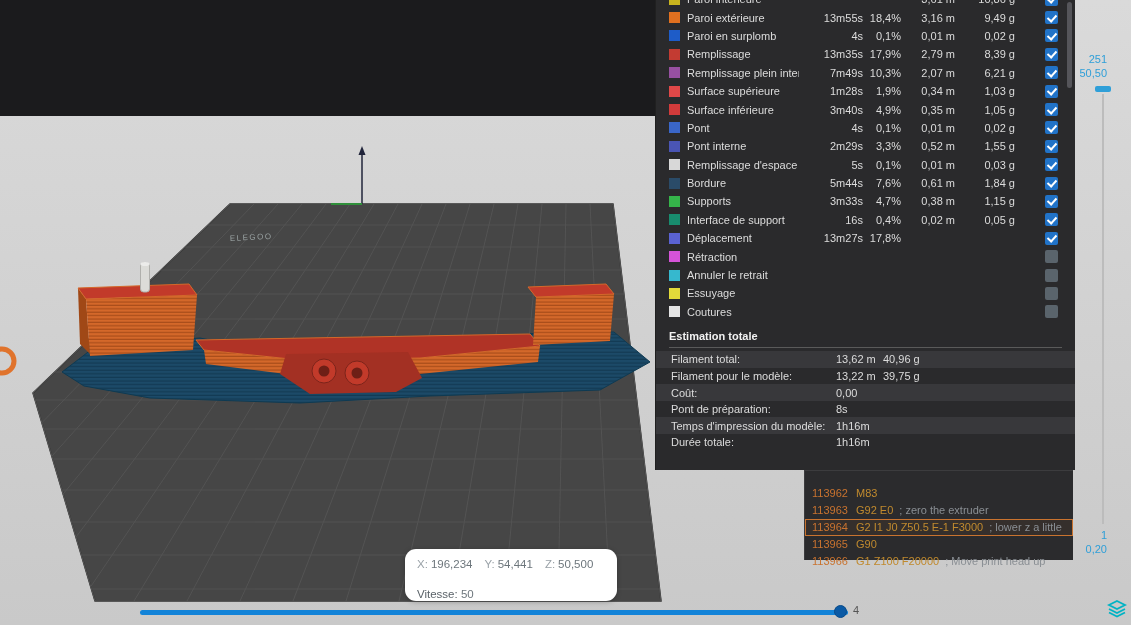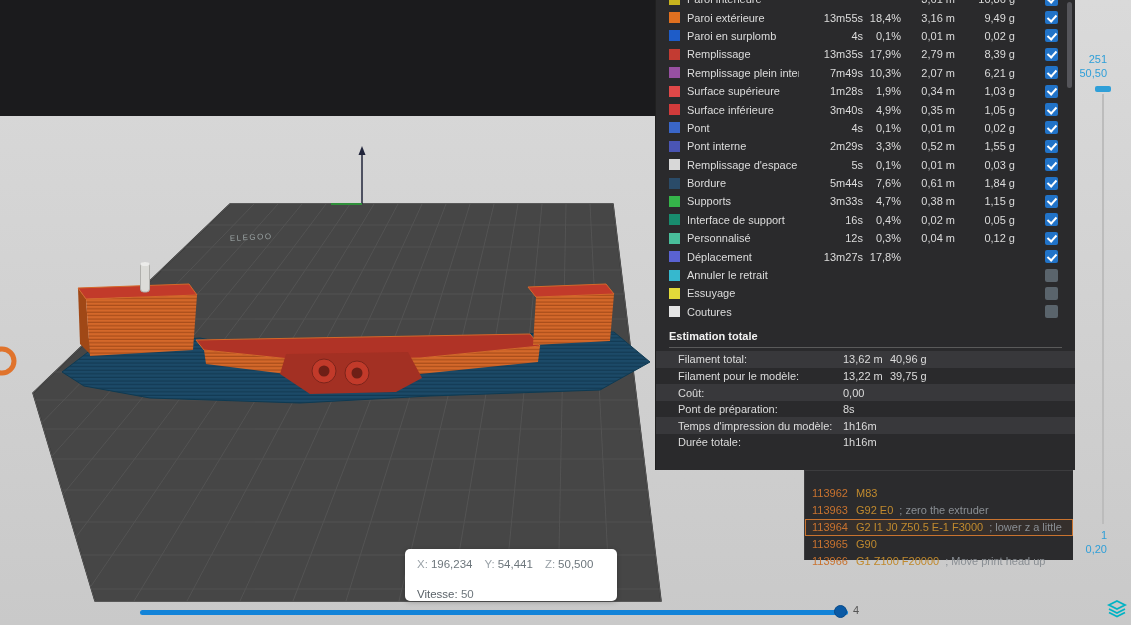--- a/index.html
+++ b/index.html
@@ -21,38 +21,38 @@
   .col-w{width:60px;text-align:right}
   .cb{width:13px;height:13px;margin-left:30px;flex:none;background:#5a646c;border-radius:2px;position:relative;cursor:pointer}
   .cb.checked{background:#2173c8}
   .cb.checked::after{content:"";position:absolute;left:4px;top:1.5px;width:4px;height:7px;
     border:solid #fff;border-width:0 2px 2px 0;transform:rotate(42deg)}
   .scroll-thumb{position:absolute;right:3px;top:2px;width:5px;height:86px;background:#55555a;border-radius:3px}
 
   .totals{margin-top:5px}
   .totals h3{font-size:11px;color:#f2f2f2;font-weight:bold;padding:4px 13px 5px}
   .tdiv{border-bottom:1px solid #5a5a5a;margin:0 13px 3px}
-  .trow{display:flex;align-items:center;height:16.6px;padding:0 22px;white-space:nowrap}
+  .trow{display:flex;align-items:center;height:16.6px;padding:0 15px;white-space:nowrap}
   .trow.alt{background:#38383b}
   .tl{width:165px}
   .tv1{width:47px}
   .tv2{flex:1}
 
   
   .gcode-panel{position:absolute;left:804px;top:470px;width:269px;height:90px;background:#2b2b2d;
     font-size:11px;padding:14px 0;border-left:1px solid #3c3c3e;border-top:1px solid #3c3c3e}
   .gline{display:flex;align-items:center;height:17px;line-height:17px;padding:0 6px;
     border:1px solid transparent;white-space:nowrap;overflow:hidden;cursor:default}
   .gline.highlight{border-color:#c9732f;background:rgba(201,115,47,.07)}
   .gnum{color:#c9732f;width:44px;flex:none}
   .gcmd{color:#c08a2e;margin-right:6px}
   .gcomment{color:#8a8f94}
 
   
-  .tooltip{position:absolute;left:405px;top:549px;width:212px;height:52px;background:#fff;border-radius:5px;
+  .tooltip{position:absolute;left:405px;top:549px;width:212px;height:52px;background:#fff;border-radius:11px;
     box-shadow:0 1px 5px rgba(0,0,0,.25);padding:9px 12px;font-size:11.5px}
   .lab{color:#9aa2a8;margin-right:3px}
   .val{color:#6d767c;margin-right:12px}
   .vlab{color:#5a6268}
   .tline2{margin-top:18px}
 
   
   .vs-val{position:absolute;width:40px;text-align:right;color:#2f9fd8;font-size:11px;line-height:14px}
   .vtrack{position:absolute;left:1102px;top:94px;width:2px;height:430px;background:#bcbcbc;cursor:pointer}
   .vhandle{position:absolute;left:1095px;top:86px;width:16px;height:6px;background:#2f9fd8;border-radius:2px;cursor:grab}
@@ -271,36 +271,36 @@
     <div class="legend-row">
       <span class="sw" style="background-color: rgb(24, 140, 110);"></span>
       <span class="lbl">Interface de support</span>
       <span class="col-t">16s</span>
       <span class="col-p">0,4%</span>
       <span class="col-l">0,02 m</span>
       <span class="col-w">0,05 g</span>
       <span class="cb checked"></span>
     </div>
     <div class="legend-row">
-      <span class="sw" style="background-color: rgb(73, 190, 155);"></span>
-      <span class="lbl">Personnalisé</span>
-      <span class="col-t">12s</span>
-      <span class="col-p">0,3%</span>
-      <span class="col-l">0,04 m</span>
-      <span class="col-w">0,12 g</span>
-      <span class="cb checked"></span>
-    </div>
-    <div class="legend-row">
       <span class="sw" style="background-color: rgb(90, 98, 210);"></span>
       <span class="lbl">Déplacement</span>
       <span class="col-t">13m27s</span>
       <span class="col-p">17,8%</span>
       <span class="col-l"></span>
       <span class="col-w"></span>
       <span class="cb checked"></span>
+    </div>
+    <div class="legend-row">
+      <span class="sw" style="background-color: rgb(213, 83, 216);"></span>
+      <span class="lbl">Rétraction</span>
+      <span class="col-t"></span>
+      <span class="col-p"></span>
+      <span class="col-l"></span>
+      <span class="col-w"></span>
+      <span class="cb"></span>
     </div>
     <div class="legend-row">
       <span class="sw" style="background-color: rgb(54, 184, 206);"></span>
       <span class="lbl">Annuler le retrait</span>
       <span class="col-t"></span>
       <span class="col-p"></span>
       <span class="col-l"></span>
       <span class="col-w"></span>
       <span class="cb"></span>
     </div>

